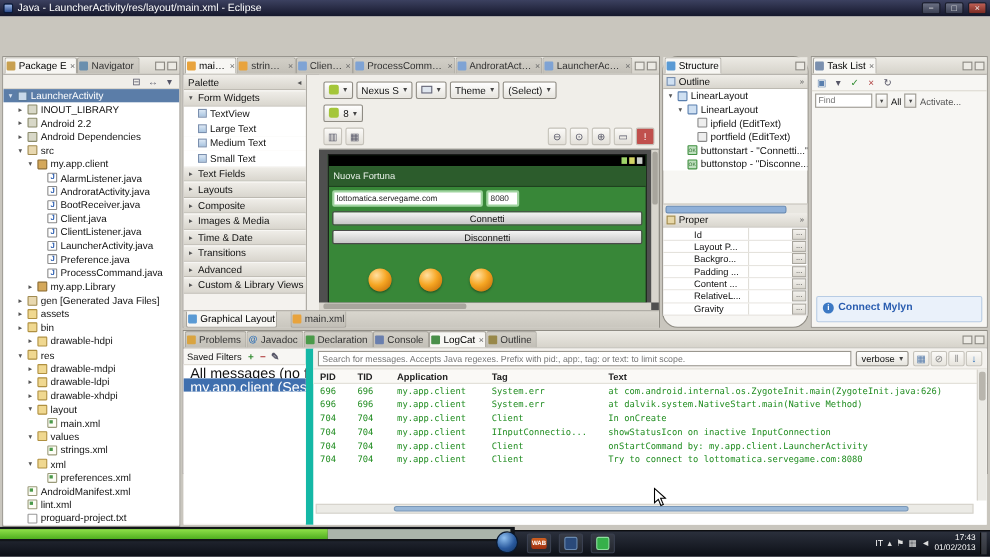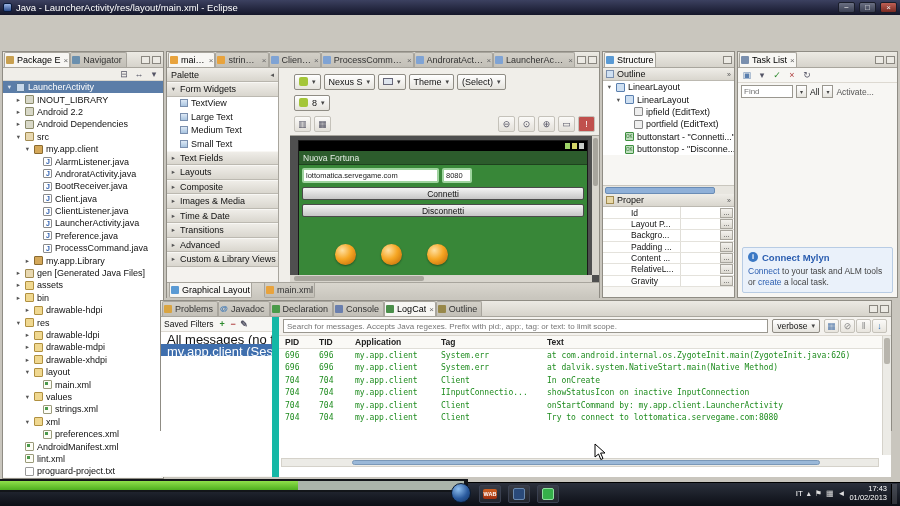--- a/index.html
+++ b/index.html
@@ -130,21 +130,21 @@
     border-radius:2px; width:17px; height:16px; }
 
   #canvas { position:absolute; left:123px; top:68px; right:0; bottom:16px;
     background:#4f4f4f; overflow:hidden; }
   #phone { position:absolute; left:8px; top:4px; width:290px; height:136px;
     background:#388738; border:1px solid #1a1a1a; }
   .ph-status { height:10px; background:#000; display:flex; align-items:center;
     justify-content:flex-end; gap:2px; padding-right:3px; }
   .sb-ic { width:5px; height:6px; }
   .sb-ic.s1 { background:#9fd468; } .sb-ic.s2 { background:#d4d468; } .sb-ic.s3 { background:#c8ccc8; }
-  .ph-title { height:14px; background:#2c5c2c; border-bottom:1px solid #1e421e;
+  .ph-title { height:19px; background:#2c5c2c; border-bottom:1px solid #1e421e;
     color:#e8f0e8; font-size:8.5px; display:flex; align-items:center; padding-left:4px; }
   .ph-row { display:flex; gap:3px; margin:3px 3px 0 3px; width:170px; }
   .ph-input { height:15px; background:#fff; border:2px solid #9fd49f; border-radius:2px;
     font-size:7.5px; color:#222; display:flex; align-items:center; padding:0 2px;
     white-space:nowrap; overflow:hidden; }
   .ph-input.ip { flex:1; }
   .ph-input.port { width:30px; flex:0 0 30px; }
   .ph-btn { height:13px; margin:4px 3px 0 3px; border:1px solid #4a4a4a; border-radius:2px;
     background:linear-gradient(#f4f4f4,#c6c6c6); font-size:8.5px; color:#111;
     display:flex; align-items:center; justify-content:center; }
@@ -157,21 +157,21 @@
     background:#a8a59d; border-radius:2px; }
   .hscroll { position:absolute; left:0; right:7px; bottom:0; height:7px; background:#d8d5cd; }
   .hscroll .thumb { position:absolute; top:1px; left:4px; height:5px; width:130px;
     background:#a8a59d; border-radius:2px; }
   #edit-bottom-tabs { position:absolute; left:0; right:0; bottom:0; height:16px;
     background:linear-gradient(#d9d6ce,#c9c6be); border-top:1px solid #a8a59d;
     display:flex; align-items:flex-start; padding-left:2px;gap:12px; }
   #edit-bottom-tabs .view-tab { border-radius:0 0 2px 2px; border:1px solid #a8a59d; border-top:none; }
 
   
-  #structure-panel { left:602px; top:51px; width:133px; height:247px; }
+  #structure-panel { left:602px; top:51px; width:133px; height:247px;border-radius:14px; }
   .sub-head { height:13px; display:flex; align-items:center; gap:3px; padding:0 3px;
     font-size:9px; background:linear-gradient(#efede8,#d9d6ce); border-bottom:1px solid #bcb9b1; }
   .sub-ic { width:8px; height:8px; border:1px solid #7a8fae; background:#cfe0f2; }
   .chev { margin-left:auto; font-size:7px; color:#555; }
   #structure-panel .tree { height:auto; }
   .st-scroll { height:9px; background:#e8e6e0; position:relative; border-top:1px solid #c9c6be; }
   .st-scroll .thumb { position:absolute; left:2px; top:1px; height:7px; width:110px;
     background:#8fb0d8; border:1px solid #6a8cb5; border-radius:2px; }
   .prop-row { height:11.4px; display:flex; align-items:center; font-size:8.5px;
     border-bottom:1px solid #e4e2dc; background:#fff; }
@@ -196,21 +196,21 @@
   .mylyn-box { margin:4px; padding:4px 5px; background:#eaf1fa; border:1px solid #b8cce4; border-radius:2px; }
   .mylyn-title-row { display:flex; align-items:center; gap:4px; margin-bottom:3px; }
   .info-icon { width:10px; height:10px; border-radius:50%; background:#3b78c4; color:#fff;
     font-size:7.5px; line-height:10px; text-align:center; }
   .info-icon::before { content:"i"; font-weight:bold; }
   .mylyn-title { color:#2a5db0; font-weight:bold; font-size:9.5px; }
   .mylyn-body { font-size:8.5px; color:#444; line-height:1.3; }
   .mylyn-part.link { color:#2a5db0; }
 
   
-  #console-panel { left:160px; top:300px; width:732px; height:131px; }
+  #console-panel { left:166px; top:300px; width:732px; height:131px; }
   .console-body { position:relative; height:160px; background:#f7f6f3; }
   .lc-filters { position:absolute; left:0; top:0; bottom:0; width:118px;
     border-right:7px solid #14b8a6; background:#f7f6f3; }
   .lc-fhead { height:14px; display:flex; align-items:center; gap:3px; padding:0 3px; font-size:8.5px; }
   .lc-fhead .small-icon { width:11px; height:11px; font-size:9px; font-weight:bold; }
   .lc-flist { background:#fff; border-top:1px solid #ddd9d1; height:calc(100% - 15px); }
   .lc-frow { height:12px; display:flex; align-items:flex-start; font-size:13px; padding-left:6px;
     white-space:nowrap; overflow:hidden; }
   .lc-frow.selected { background:#3f6fae; color:#fff; }
   .lc-main { position:absolute; left:118px; top:0; right:0; bottom:0; background:#fff; }
@@ -495,26 +495,26 @@
         <span class="tlabel">drawable-hdpi</span>
       </div>
       <div class="titem" data-icon-type="folder" style="--d: 1;">
         <span class="caret">▾</span>
         <span class="ticon"></span>
         <span class="tlabel">res</span>
       </div>
       <div class="titem" data-icon-type="folder" style="--d: 2;">
         <span class="caret">▸</span>
         <span class="ticon"></span>
-        <span class="tlabel">drawable-ldpi</span>
+        <span class="tlabel">drawable-mdpi</span>
       </div>
       <div class="titem" data-icon-type="folder" style="--d: 2;">
         <span class="caret">▸</span>
         <span class="ticon"></span>
-        <span class="tlabel">drawable-mdpi</span>
+        <span class="tlabel">drawable-ldpi</span>
       </div>
       <div class="titem" data-icon-type="folder" style="--d: 2;">
         <span class="caret">▸</span>
         <span class="ticon"></span>
         <span class="tlabel">drawable-xhdpi</span>
       </div>
       <div class="titem" data-icon-type="folder" style="--d: 2;">
         <span class="caret">▾</span>
         <span class="ticon"></span>
         <span class="tlabel">layout</span>
@@ -898,23 +898,20 @@
       <span>All</span>
       <span class="mini-combo">▾</span>
       <span style="color:#555">Activate...</span>
     </div>
     <div class="task-spacer"></div>
     <div class="mylyn-box">
       <div class="mylyn-title-row">
         <span class="info-icon"></span>
         <span class="mylyn-title">Connect Mylyn</span>
       </div>
-      <div class="mylyn-body">
-        
-      <span class="mylyn-part link">Connect</span><span class="mylyn-part"> to your task and ALM tools or </span><span class="mylyn-part link">create</span><span class="mylyn-part"> a local task.</span></div>
     </div>
   </div>
 </div>
 
 <div class="panel" id="console-panel">
   <div class="view-tabs">
     <div class="vt-list">
 
     <div class="view-tab" style="--ic: #d9a441;">
           <span class="vt-ic"></span>

